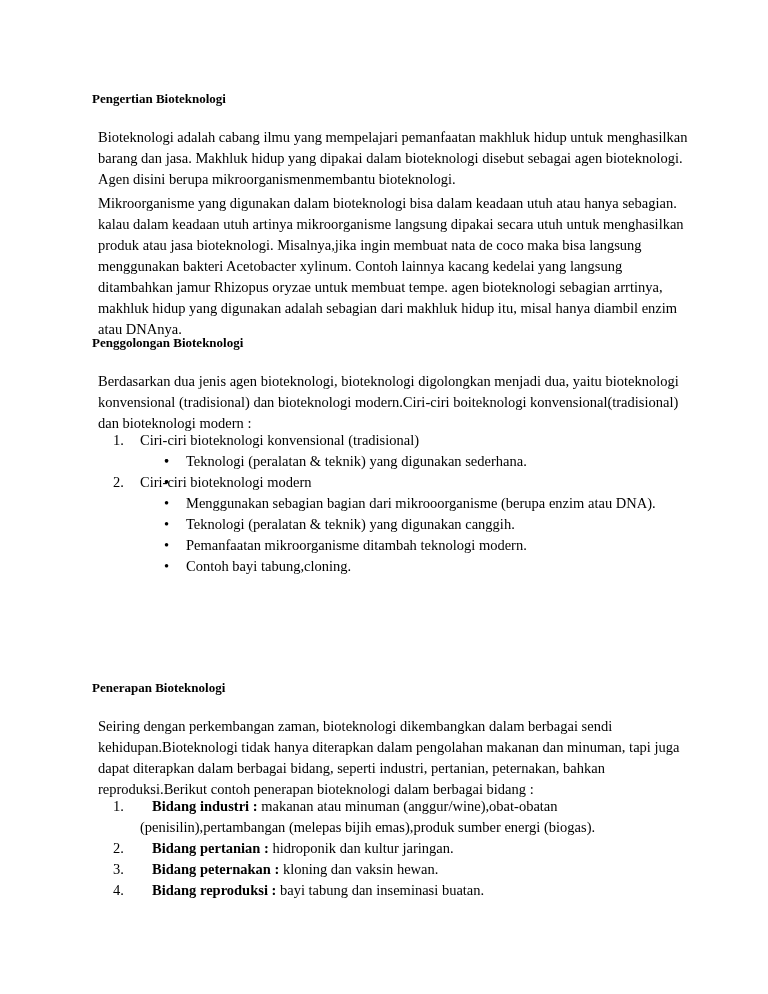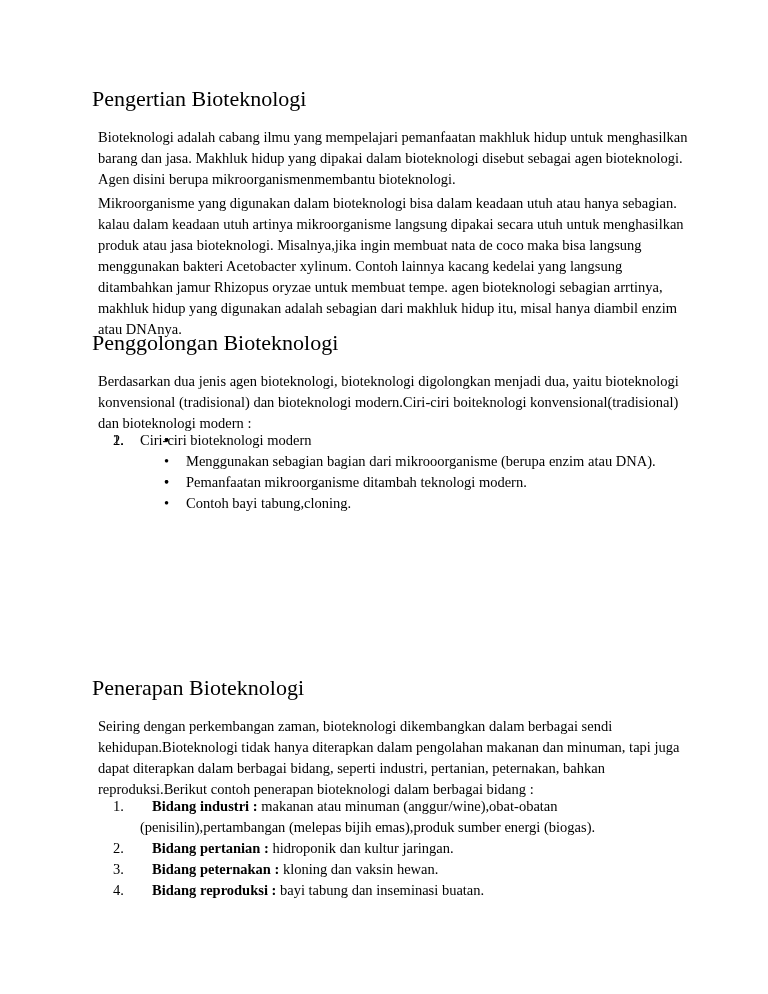--- a/index.html
+++ b/index.html
@@ -4,21 +4,21 @@
 <style>
   html, body { margin: 0; padding: 0; background: #ffffff; }
   body {
     width: 768px; height: 994px; overflow: hidden; position: relative;
     font-family: "Liberation Serif", "DejaVu Serif", serif;
     color: #000000;
   }
   .page { position: absolute; left: 92px; top: 0; width: 600px; }
   h2 {
     font-family: "Liberation Serif", serif;
-    font-weight: normal; font-size: 22px; margin: 0; line-height: 22px;
+    font-weight: bold; font-size: 13px; margin: 0; line-height: 22px;
     position: absolute; left: 0;
   }
   p {
     font-size: 14.5px; line-height: 21px; margin: 6px;
     position: absolute; left: 0; width: 600px;
   }
   .ol { position: absolute; left: 0; width: 600px; font-size: 14.5px; line-height: 21px; }
   .ol-item { position: relative; padding-left: 48px; }
   .ol-num { position: absolute; left: 21px; top: 0; }
   .ul { margin: 0; padding: 0; }
@@ -34,34 +34,35 @@
   <h2 style="top:88px">Pengertian Bioteknologi</h2>
   <p style="top:121px">Bioteknologi adalah cabang ilmu yang mempelajari pemanfaatan makhluk hidup untuk menghasilkan barang dan jasa. Makhluk hidup yang dipakai dalam bioteknologi disebut sebagai agen bioteknologi. Agen disini berupa mikroorganismenmembantu bioteknologi.</p>
   <p style="top:187px">Mikroorganisme yang digunakan dalam bioteknologi bisa dalam keadaan utuh atau hanya sebagian. kalau dalam keadaan utuh artinya mikroorganisme langsung dipakai secara utuh untuk menghasilkan produk atau jasa bioteknologi. Misalnya,jika ingin membuat  nata de coco maka bisa langsung menggunakan bakteri Acetobacter xylinum. Contoh lainnya kacang kedelai yang langsung ditambahkan jamur Rhizopus oryzae untuk membuat tempe. agen bioteknologi sebagian arrtinya, makhluk hidup yang digunakan adalah sebagian dari makhluk hidup itu, misal hanya diambil enzim atau DNAnya.</p>
 
   <h2 style="top:332px">Penggolongan Bioteknologi</h2>
   <p style="top:365px">Berdasarkan dua jenis agen bioteknologi, bioteknologi digolongkan menjadi dua, yaitu bioteknologi konvensional (tradisional) dan bioteknologi modern.Ciri-ciri boiteknologi konvensional(tradisional) dan bioteknologi modern :</p>
 
   <div class="ol" style="top:430px">
     <div class="ol-item">
       <span class="ol-num">1.</span>
+      <span>Ciri-ciri bioteknologi konvensional (tradisional)</span>
     </div>
     <div class="ul">
       <div class="ul-item"><span class="bullet">•</span></div>
-      <div class="ul-item"><span class="bullet">•</span></div>
+      <div class="ul-item"><span class="bullet">•</span><span>Teknologi (peralatan &amp; teknik) yang digunakan sederhana.</span></div>
       <div class="ul-item"><span class="bullet">•</span></div>
       <div class="ul-item"><span class="bullet">•</span></div>
     </div>
     <div class="ol-item">
       <span class="ol-num">2.</span>
       <span>Ciri-ciri bioteknologi modern</span>
     </div>
     <div class="ul">
       <div class="ul-item"><span class="bullet">•</span><span>Menggunakan sebagian bagian dari mikrooorganisme (berupa enzim atau DNA).</span></div>
-      <div class="ul-item"><span class="bullet">•</span></div>
+      <div class="ul-item"><span class="bullet">•</span><span>Teknologi (peralatan &amp; teknik) yang digunakan canggih.</span></div>
       <div class="ul-item"><span class="bullet">•</span><span>Pemanfaatan mikroorganisme ditambah teknologi modern.</span></div>
       <div class="ul-item"><span class="bullet">•</span><span>Contoh bayi tabung,cloning.</span></div>
     </div>
   </div>
 
   <h2 style="top:677px">Penerapan Bioteknologi</h2>
   <p style="top:710px">Seiring dengan perkembangan zaman, bioteknologi dikembangkan dalam berbagai sendi kehidupan.Bioteknologi tidak hanya diterapkan dalam pengolahan makanan dan minuman, tapi juga dapat diterapkan dalam berbagai bidang, seperti industri, pertanian, peternakan, bahkan reproduksi.Berikut contoh penerapan bioteknologi dalam berbagai bidang :</p>
 
   <div class="ol" style="top:796px">
     <div class="ol-item">

